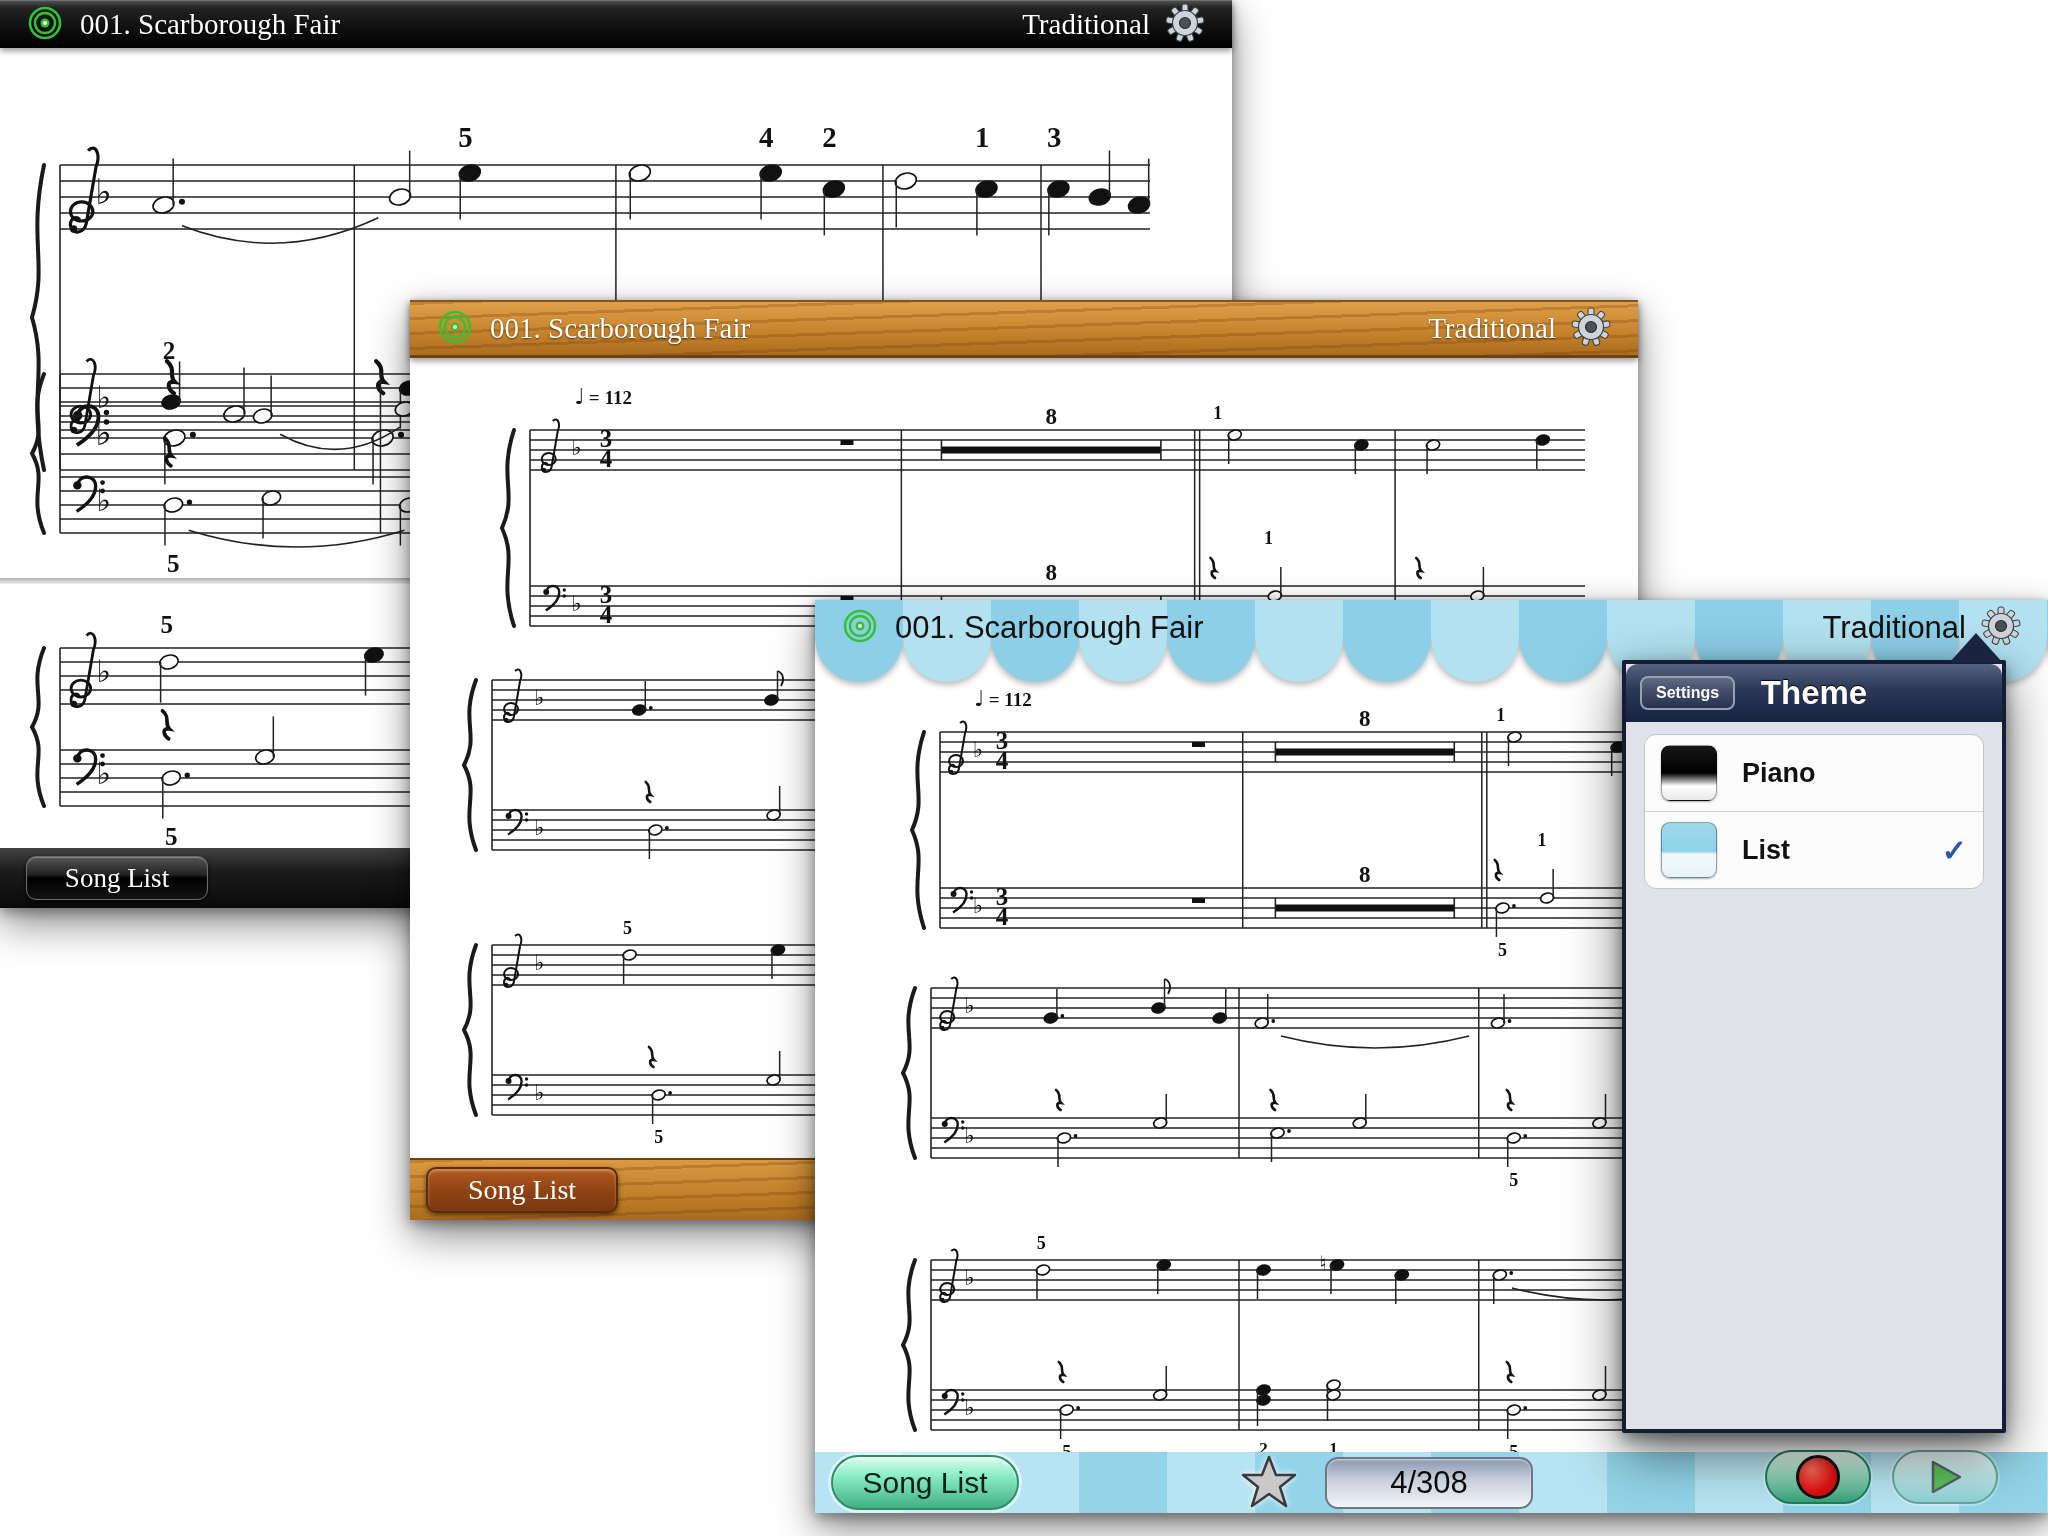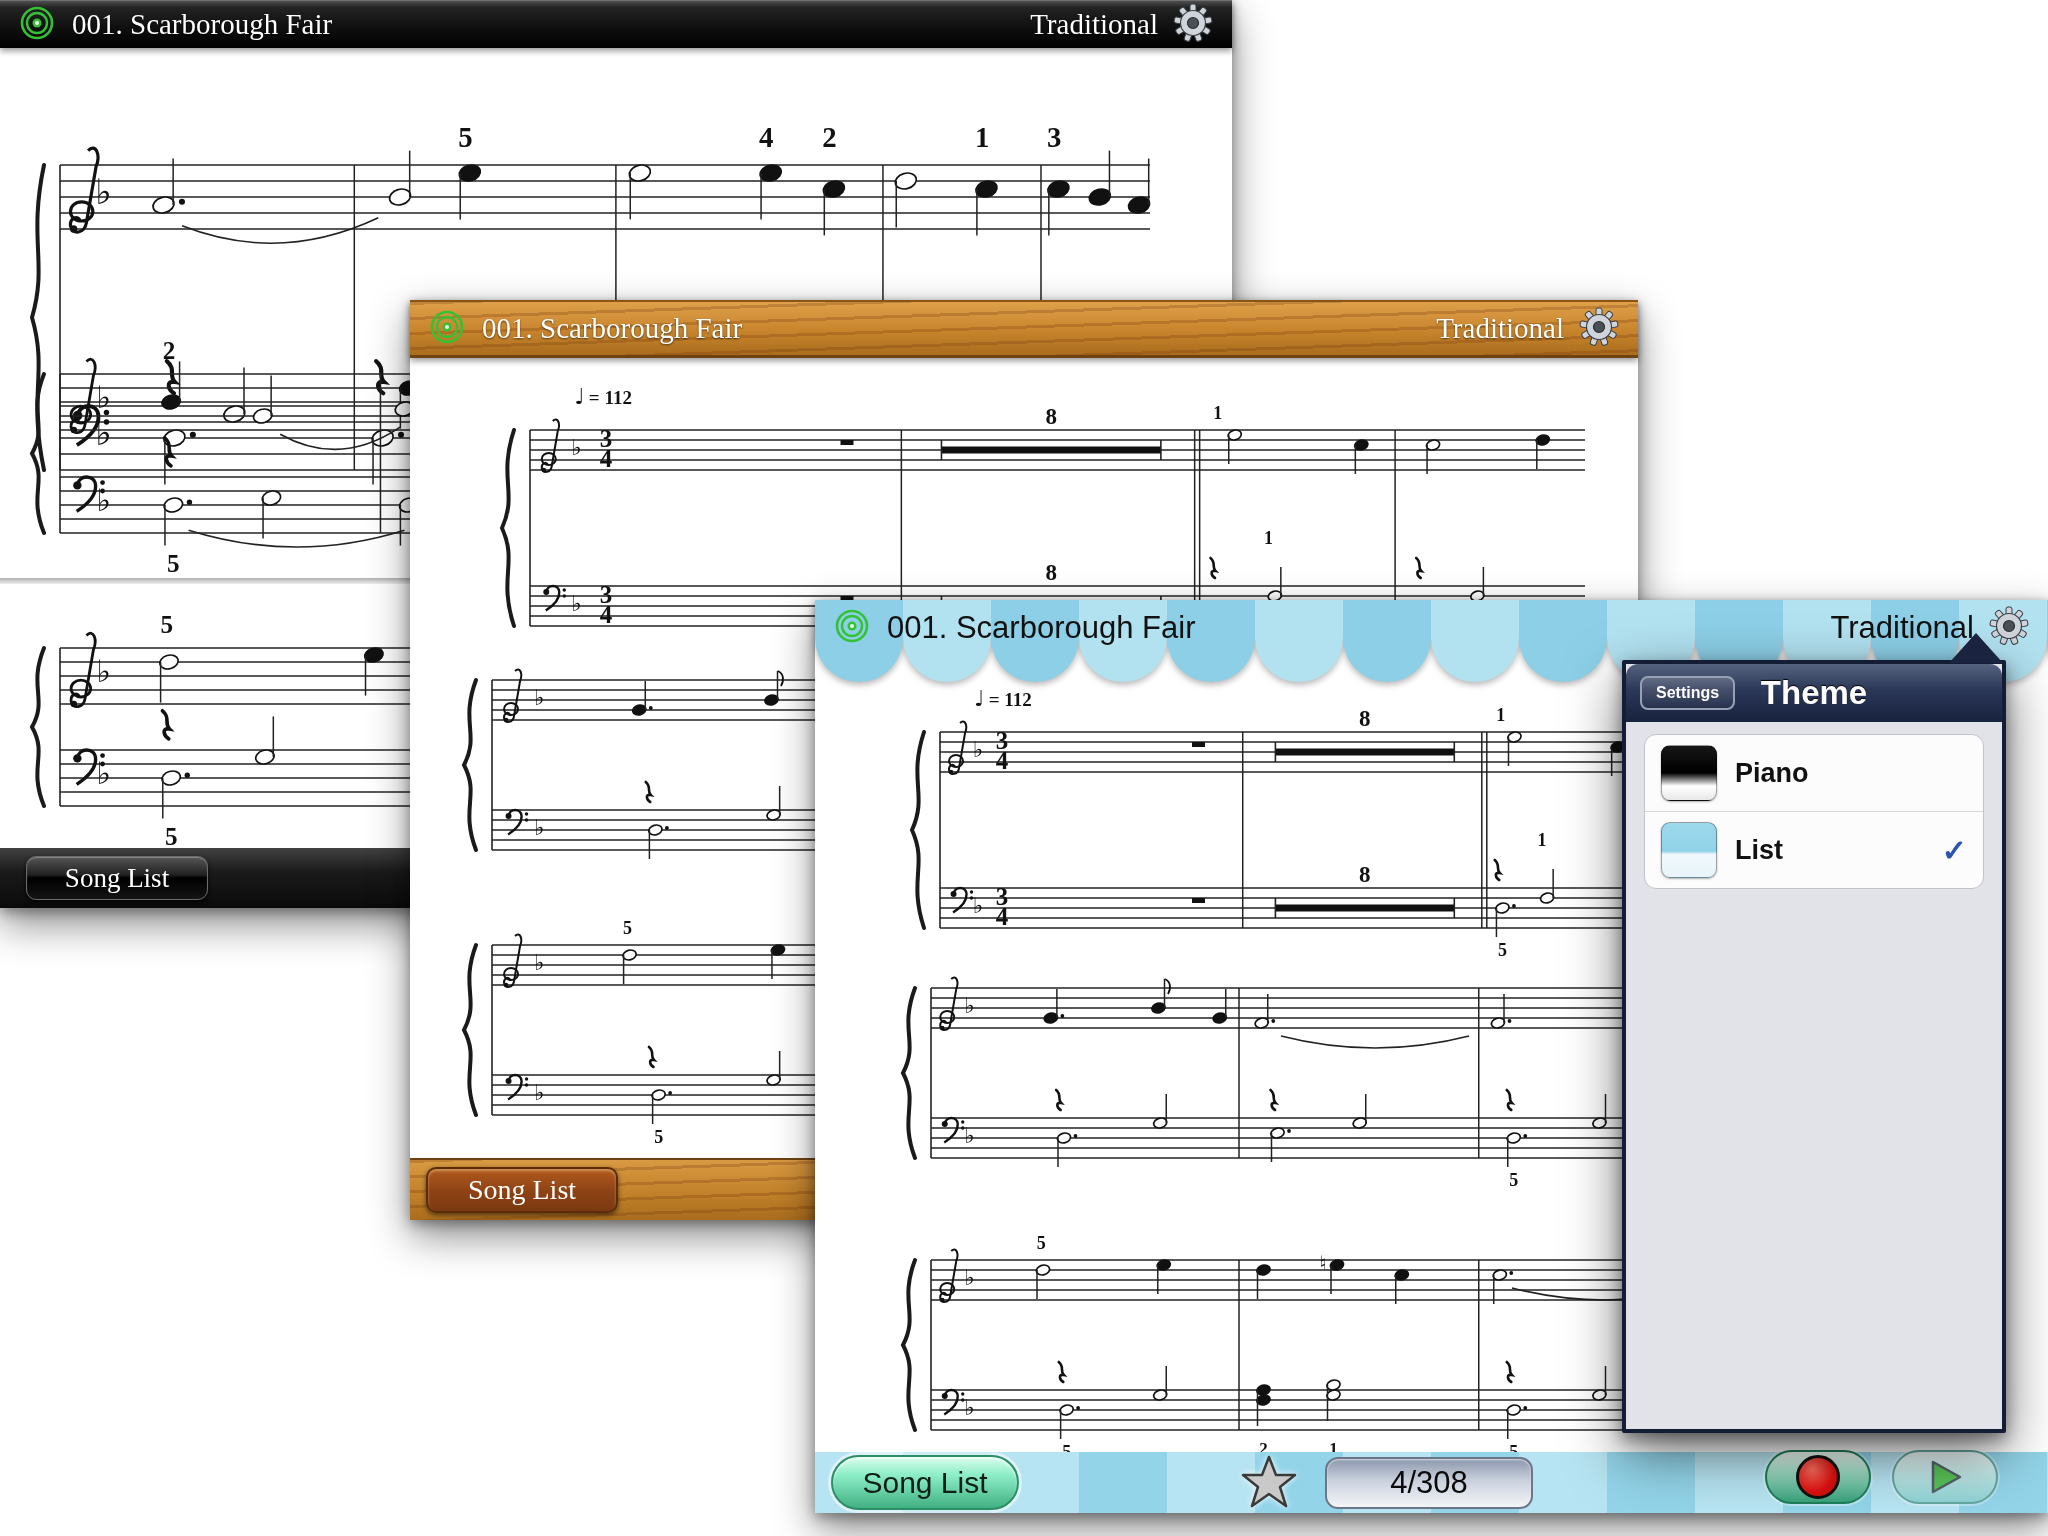--- a/index.html
+++ b/index.html
@@ -5,21 +5,21 @@
   html,body{margin:0;padding:0;background:#fff;}
   .stage{position:relative;width:2048px;height:1536px;background:#fff;overflow:hidden;
          font-family:"Liberation Sans",sans-serif;}
   .window{position:absolute;background:#fff;
           box-shadow:0 16px 38px rgba(0,0,0,.45),0 4px 12px rgba(0,0,0,.35);}
   .w-piano{left:0;top:0;width:1232px;height:908px;z-index:1;}
   .w-wood{left:410px;top:300px;width:1228px;height:920px;z-index:2;}
   .w-kids{left:815px;top:600px;width:1233px;height:913px;z-index:3;}
 
   .titlebar{position:absolute;left:0;top:0;right:0;display:flex;align-items:center;
-            padding:0 18px;box-sizing:border-box;z-index:5;}
+            padding:0 26px;box-sizing:border-box;z-index:5;}
   .tb-piano{height:48px;border-top:1px solid #707070;
             background:linear-gradient(180deg,#4e4e4e 0%,#232323 14%,#101010 55%,#000 100%);
             box-shadow:0 3px 6px rgba(0,0,0,.4);}
   .tb-wood{height:58px;border-top:2px solid #8a5514;border-bottom:3px solid #6f4210;
            background:
              repeating-linear-gradient(178deg,rgba(112,52,10,.25) 0 3px,rgba(0,0,0,0) 3px 15px),
              linear-gradient(180deg,#dea04a 0%,#c8842c 55%,#a96d1e 100%);
            box-shadow:0 3px 6px rgba(0,0,0,.4);}
   .tb-kids{height:56px;background:transparent;box-shadow:none;}
   .scallop-row{position:absolute;left:0;top:0;right:0;height:82px;display:flex;
@@ -91,21 +91,21 @@
     border-bottom:30px solid #1a2440;}
   .pop-header{height:58px;border-radius:12px 12px 0 0;position:relative;
     display:flex;align-items:center;justify-content:center;
     background:linear-gradient(180deg,#55637f 0%,#2b3757 45%,#17223e 100%);}
   .btn-settings{position:absolute;left:14px;top:12px;height:34px;padding:0 14px;border-radius:8px;
     border:2px solid #98a0b4;color:#fff;font-weight:bold;font-size:16px;
     background:linear-gradient(180deg,rgba(255,255,255,.18),rgba(255,255,255,.03));}
   .pop-title{color:#fff;font-weight:bold;font-size:33px;text-shadow:0 -1px 1px #000;}
   .theme-card{position:absolute;left:18px;right:18px;top:70px;background:#fcfcfd;
     border:1px solid #bfc3cc;border-radius:12px;overflow:hidden;}
-  .theme-row{height:76px;display:flex;align-items:center;gap:18px;padding:0 16px;
+  .theme-row{height:76px;display:flex;align-items:center;gap:25px;padding:0 16px;
     border-bottom:1px solid #d4d6db;position:relative;cursor:pointer;}
   .theme-row:last-child{border-bottom:none;}
   .thumb{width:54px;height:54px;border-radius:9px;border:1px solid rgba(0,0,0,.35);
     box-shadow:0 1px 2px rgba(0,0,0,.3);flex:0 0 54px;}
   .thumb-piano{background:linear-gradient(180deg,#161616 0%,#000 50%,#555 58%,#fff 74%,#e8e8e8 100%);}
   .thumb-wood{background:linear-gradient(180deg,#cb8c3c 0%,#b06f24 52%,#7c4a14 58%,#f4ead0 64%,#efe4c4 100%);}
   .thumb-kids{background:linear-gradient(180deg,#9ed9ec 0%,#8fd2e8 52%,#f0f8fc 58%,#e8f4fa 100%);}
   .theme-label{font-weight:bold;font-size:27px;color:#111;}
   .check{position:absolute;right:16px;color:#2a55ad;font-weight:bold;font-size:30px;}
 </style>

